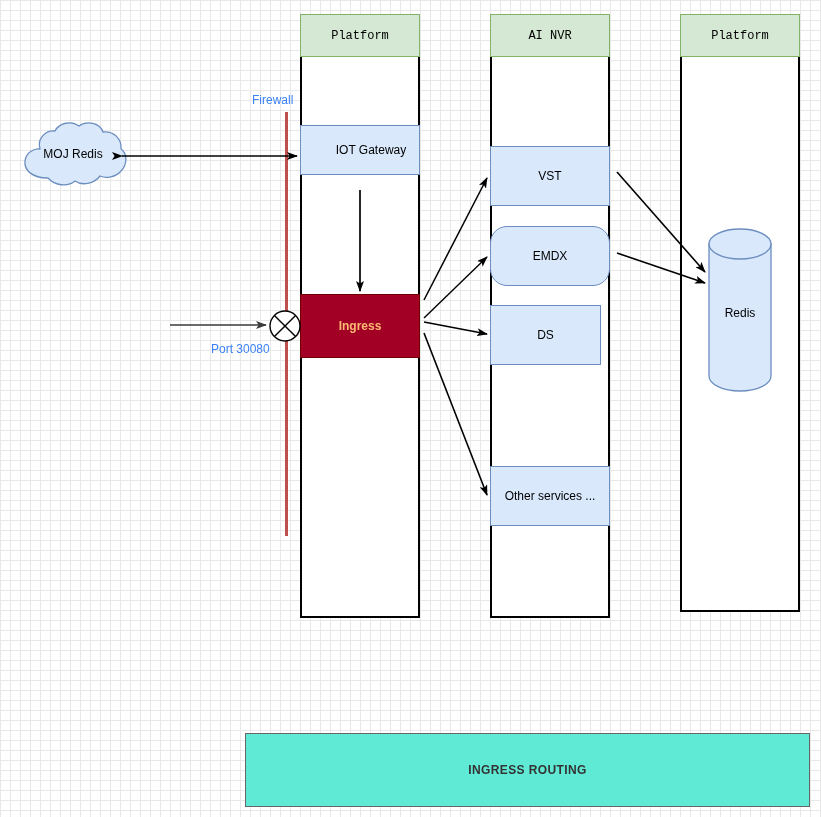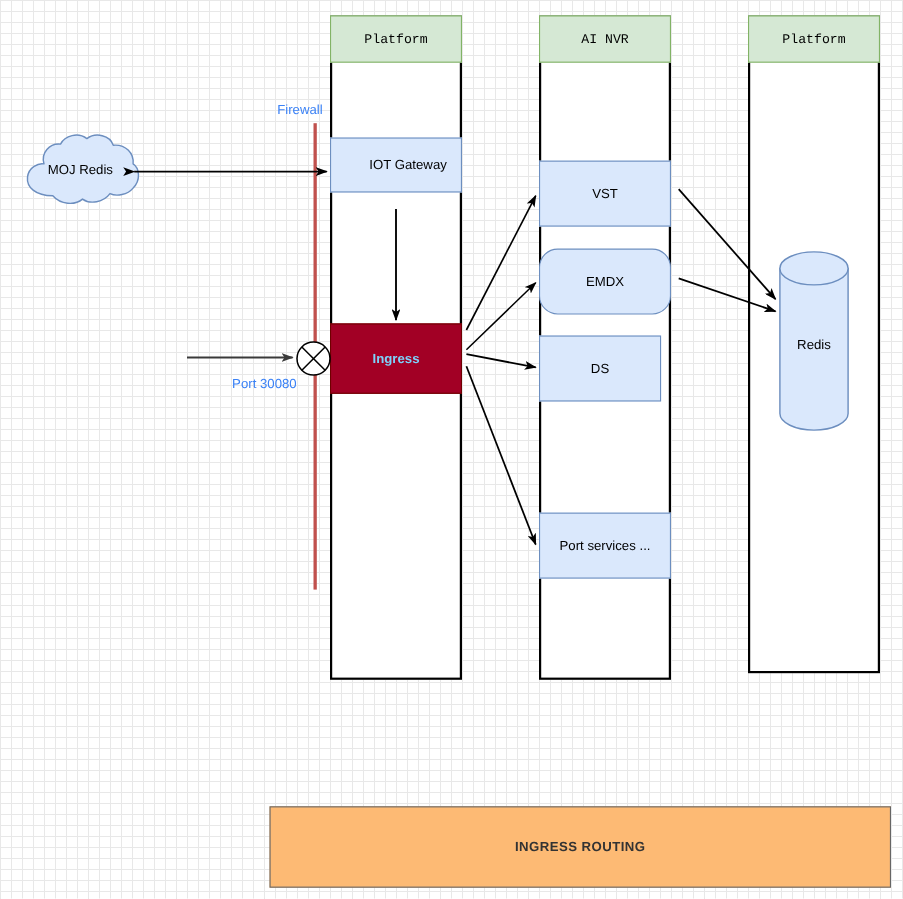--- a/index.html
+++ b/index.html
@@ -66,21 +66,21 @@
     display: flex;
     align-items: center;
     justify-content: center;
     font-size: 12px;
     color: #000000;
     z-index: 5;
   }
   .proc.ingress {
     background: #a20025;
     border: 1px solid #6f0000;
-    color: #7dd3fc;
+    color: #fdba74;
     font-weight: bold;
   }
 
   
   .cloud-wrap {
     position: absolute;
     z-index: 5;
   }
   .cloud-label {
     position: absolute;
@@ -130,21 +130,21 @@
     width: 821px;
     height: 817px;
     z-index: 6;
     pointer-events: none;
   }
 
   
   .footer-box {
     position: absolute;
     box-sizing: border-box;
-    background: #fdba74;
+    background: #5eead4;
     border: 1px solid #666666;
     display: flex;
     align-items: center;
     justify-content: center;
     font-size: 12px;
     font-weight: bold;
     letter-spacing: 0.4px;
     color: #333333;
     z-index: 5;
   }
@@ -193,21 +193,21 @@
 
 <div class="proc" style="left:490px; top:226px; width:120px; height:60px;border-radius:17px;">
   <span>EMDX</span>
 </div>
 
 <div class="proc" style="left:490px; top:305px; width:111px; height:60px;">
   <span>DS</span>
 </div>
 
 <div class="proc" style="left:490px; top:466px; width:120px; height:60px;">
-  <span>Port services ...</span>
+  <span>Other services ...</span>
 </div>
 
 <div class="cyl-wrap" style="left:708px; top:228px; width:64px; height:164px;">
   <svg width="64" height="164" viewBox="0 0 64 164">
     <path d="M1,16 L1,148 A31,15 0 0 0 63,148 L63,16 Z" fill="#dae8fc" stroke="#6c8ebf" stroke-width="1.3"></path>
     <ellipse cx="32" cy="16" rx="31" ry="15" fill="#dae8fc" stroke="#6c8ebf" stroke-width="1.3"></ellipse>
   </svg>
   <div class="cyl-label">Redis</div>
 </div>
 

